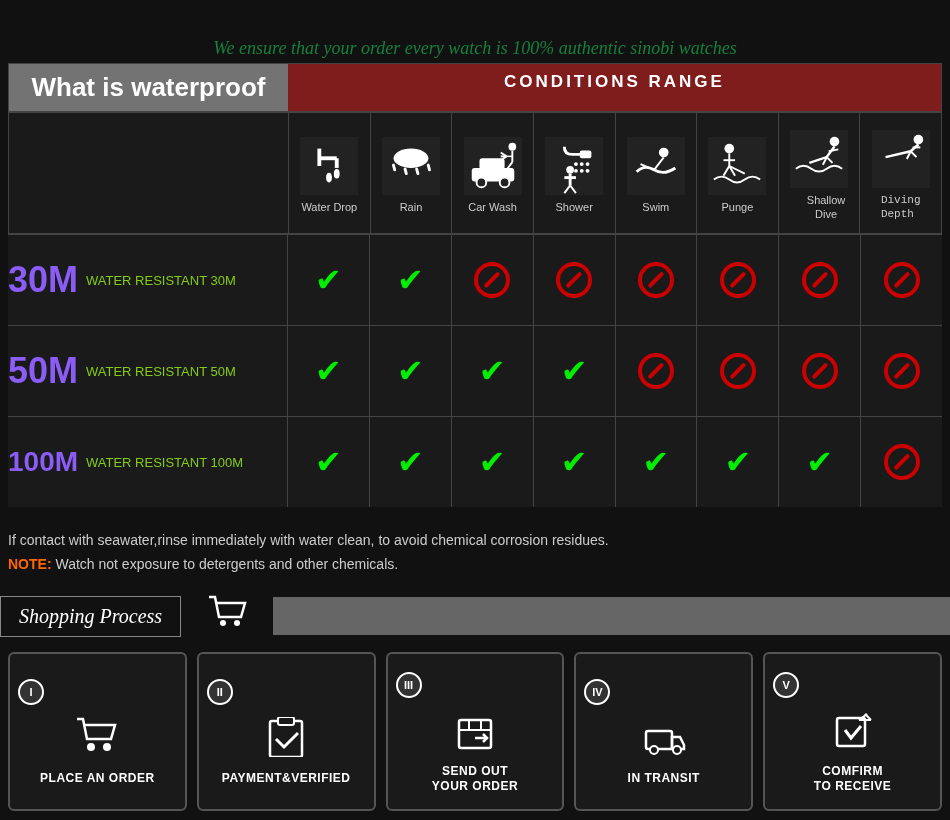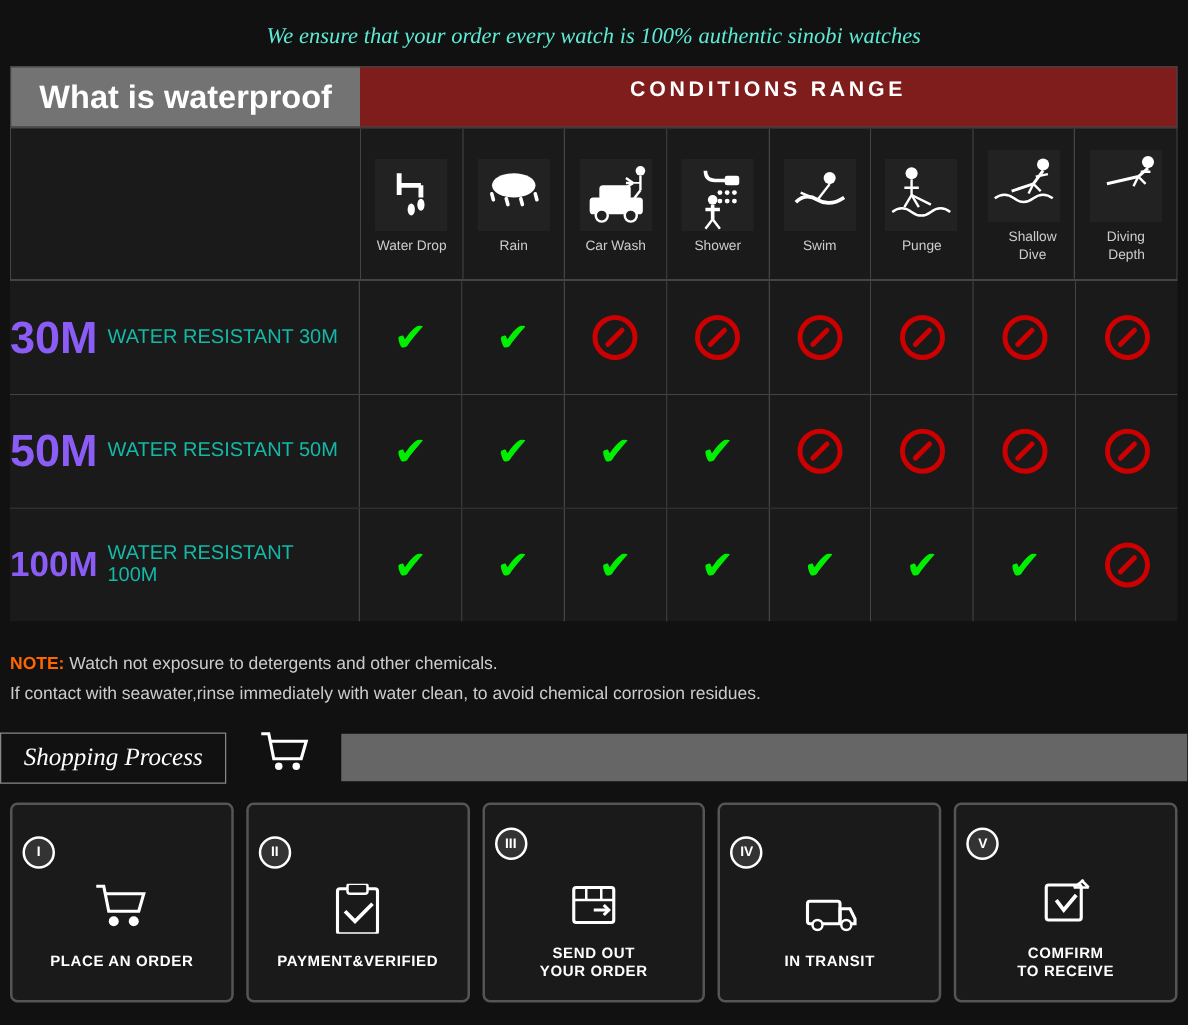--- a/index.html
+++ b/index.html
@@ -7,25 +7,26 @@
       width: 950px;
       min-height: 820px;
       background: #111;
       font-family: Arial, sans-serif;
       color: #fff;
     }
 
     
     .header-text {
       text-align: center;
-      padding: 18px 10px 14px;
+      padding: 18px 10px 4px;
       font-style: italic;
       font-size: 18px;
-      color: #5eead4;
+      color: #15803d;
       font-family: Georgia, serif;
+      margin-top: 20px;
     }
 
     
     .waterproof-section {
       background: #111;
       padding: 0 8px 10px 8px;
     }
 
     .main-table {
       display: flex;
@@ -103,22 +104,22 @@
     .row-m-label {
       font-size: 36px;
       font-weight: bold;
       color: #8b5cf6;
       width: 70px;
       text-align: center;
       padding-right: 8px;
     }
 
     .row-desc {
-      font-size: 16px;
-      color: #14b8a6;
+      font-size: 13px;
+      color: #84cc16;
       padding: 18px 8px;
     }
 
     .row-cells {
       display: flex;
       flex: 1;
     }
 
     .cell {
       flex: 1;
@@ -423,21 +424,21 @@
           <svg class="cond-svg" viewBox="0 0 60 60" fill="none">
             <rect width="60" height="60" fill="#222"></rect>
             <circle cx="48" cy="10" r="5" fill="white"></circle>
 
             <path d="M48 15 L40 22 L14 28" stroke="white" stroke-width="2.5" fill="none"></path>
             <line x1="42" y1="18" x2="50" y2="18" stroke="white" stroke-width="2"></line>
             <line x1="40" y1="22" x2="36" y2="30" stroke="white" stroke-width="2"></line>
             <line x1="40" y1="22" x2="46" y2="28" stroke="white" stroke-width="2"></line>
           </svg>
         </div>
-        <div class="icon-label" style="white-space:pre-line; text-align:right;">Diving
+        <div class="icon-label" style="white-space:pre-line; text-align:left;font-family:Liberation Mono, monospace;">Diving
 Depth</div>
       </div>
     </div>
   </div>
 
   <div class="data-row">
     <div class="row-label-outer" style="height:90px;">
       <div class="row-m-label">30M</div>
       <div class="row-desc">WATER RESISTANT  30M</div>
     </div>
@@ -531,25 +532,25 @@
         </div>
       <div class="cell">
           <div class="cross-icon"></div>
         </div>
     </div>
   </div>
 
 </div>
 
 <div class="note-section">
+  <div>If contact with seawater,rinse immediately with water clean, to avoid chemical corrosion residues.</div>
   <div>
     <span class="note-label">NOTE:</span>
     <span> Watch not exposure to detergents and other chemicals.</span>
   </div>
-  <div>If contact with seawater,rinse immediately with water clean, to avoid chemical corrosion residues.</div>
 </div>
 
 <div class="shopping-section">
   <div class="shopping-header-bar">
     <div class="shopping-title">Shopping Process</div>
     <div class="cart-icon-bar">
       <svg width="40" height="36" viewBox="0 0 40 36" fill="none">
         <path d="M2 2 H8 L12 22 H34 L38 8 H10" stroke="white" stroke-width="2.5" fill="none"></path>
         <circle cx="16" cy="28" r="3" fill="white"></circle>
         <circle cx="30" cy="28" r="3" fill="white"></circle>

